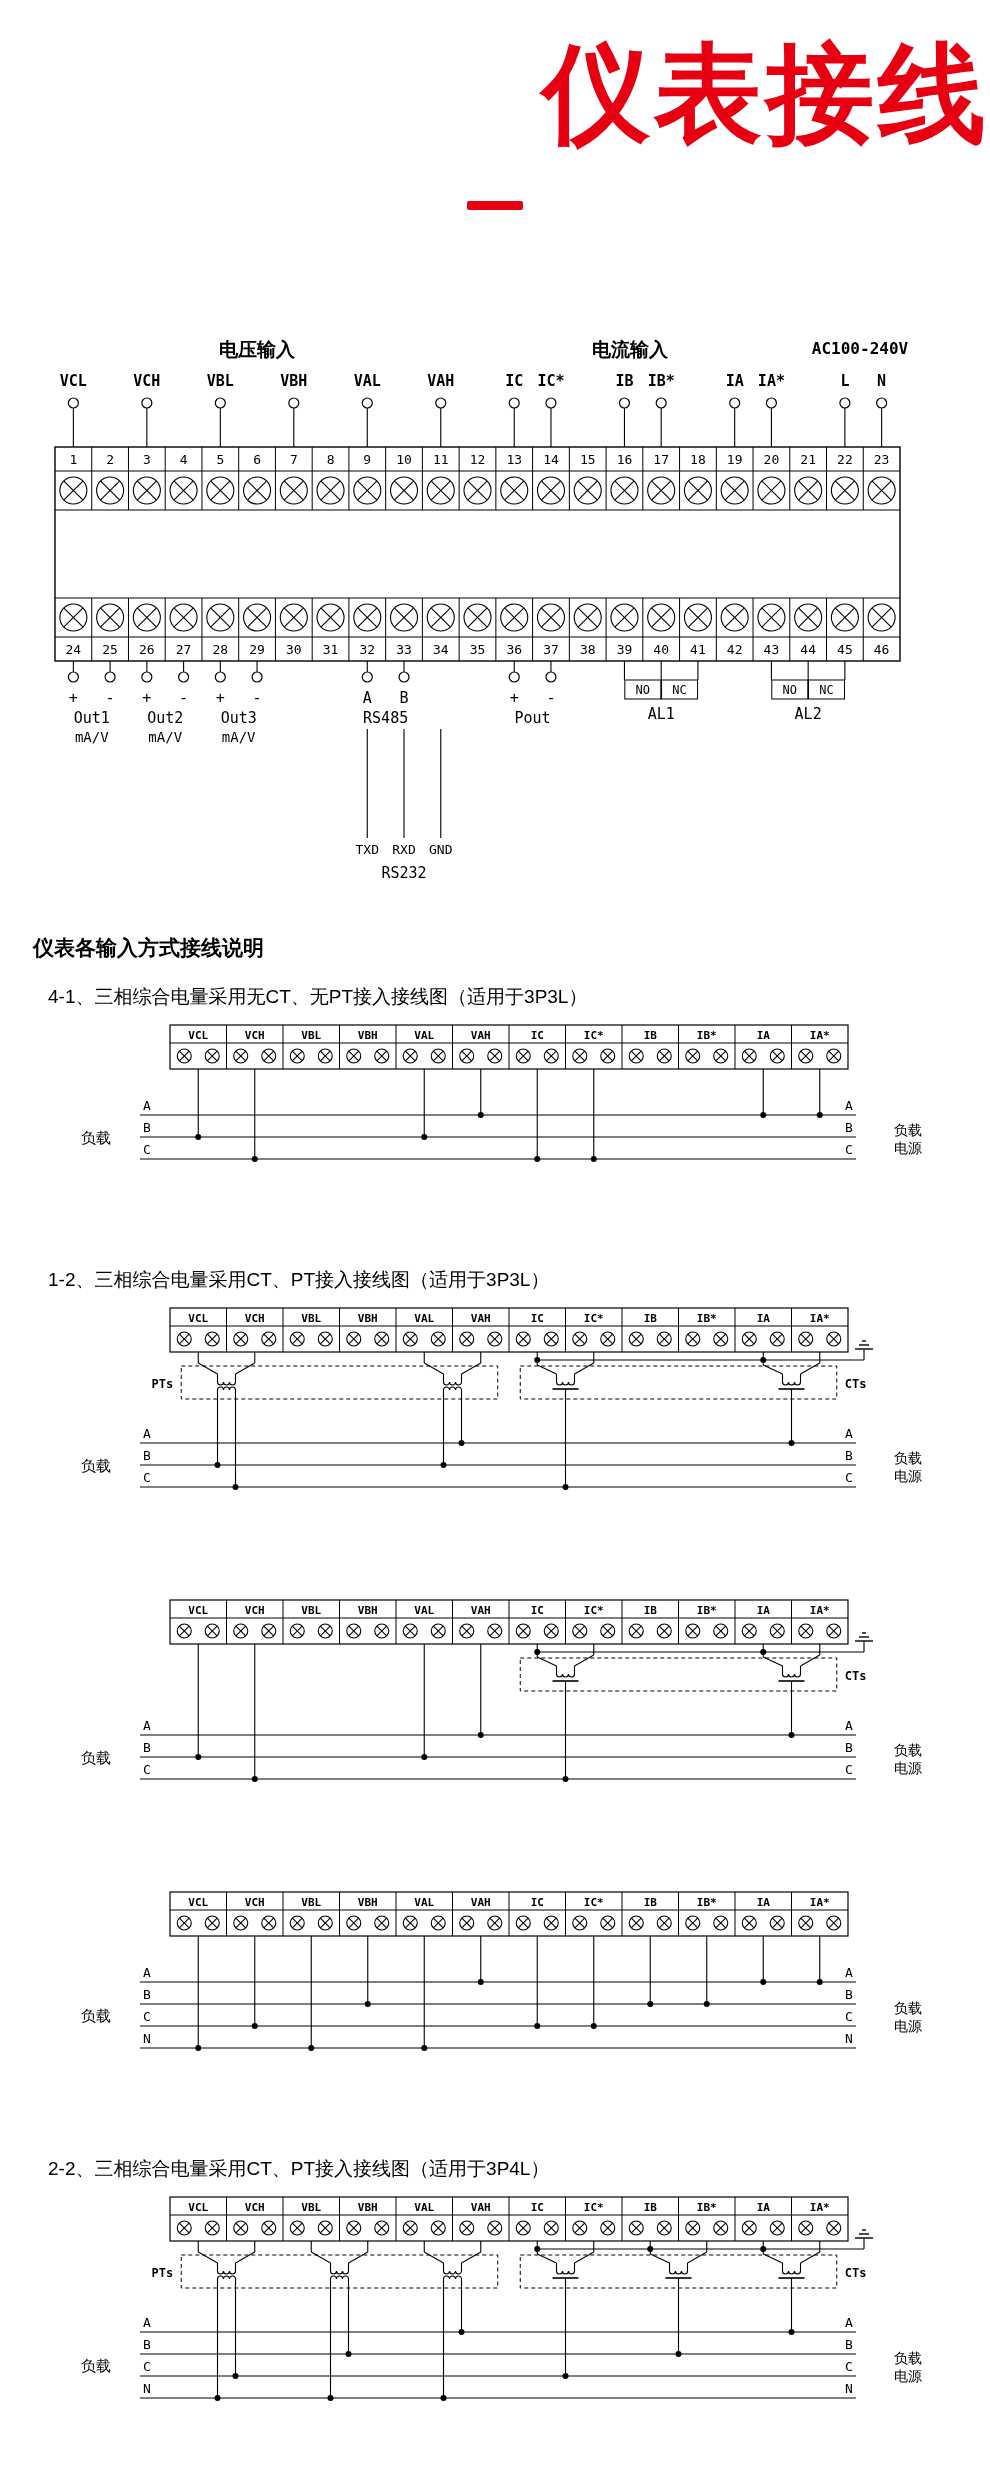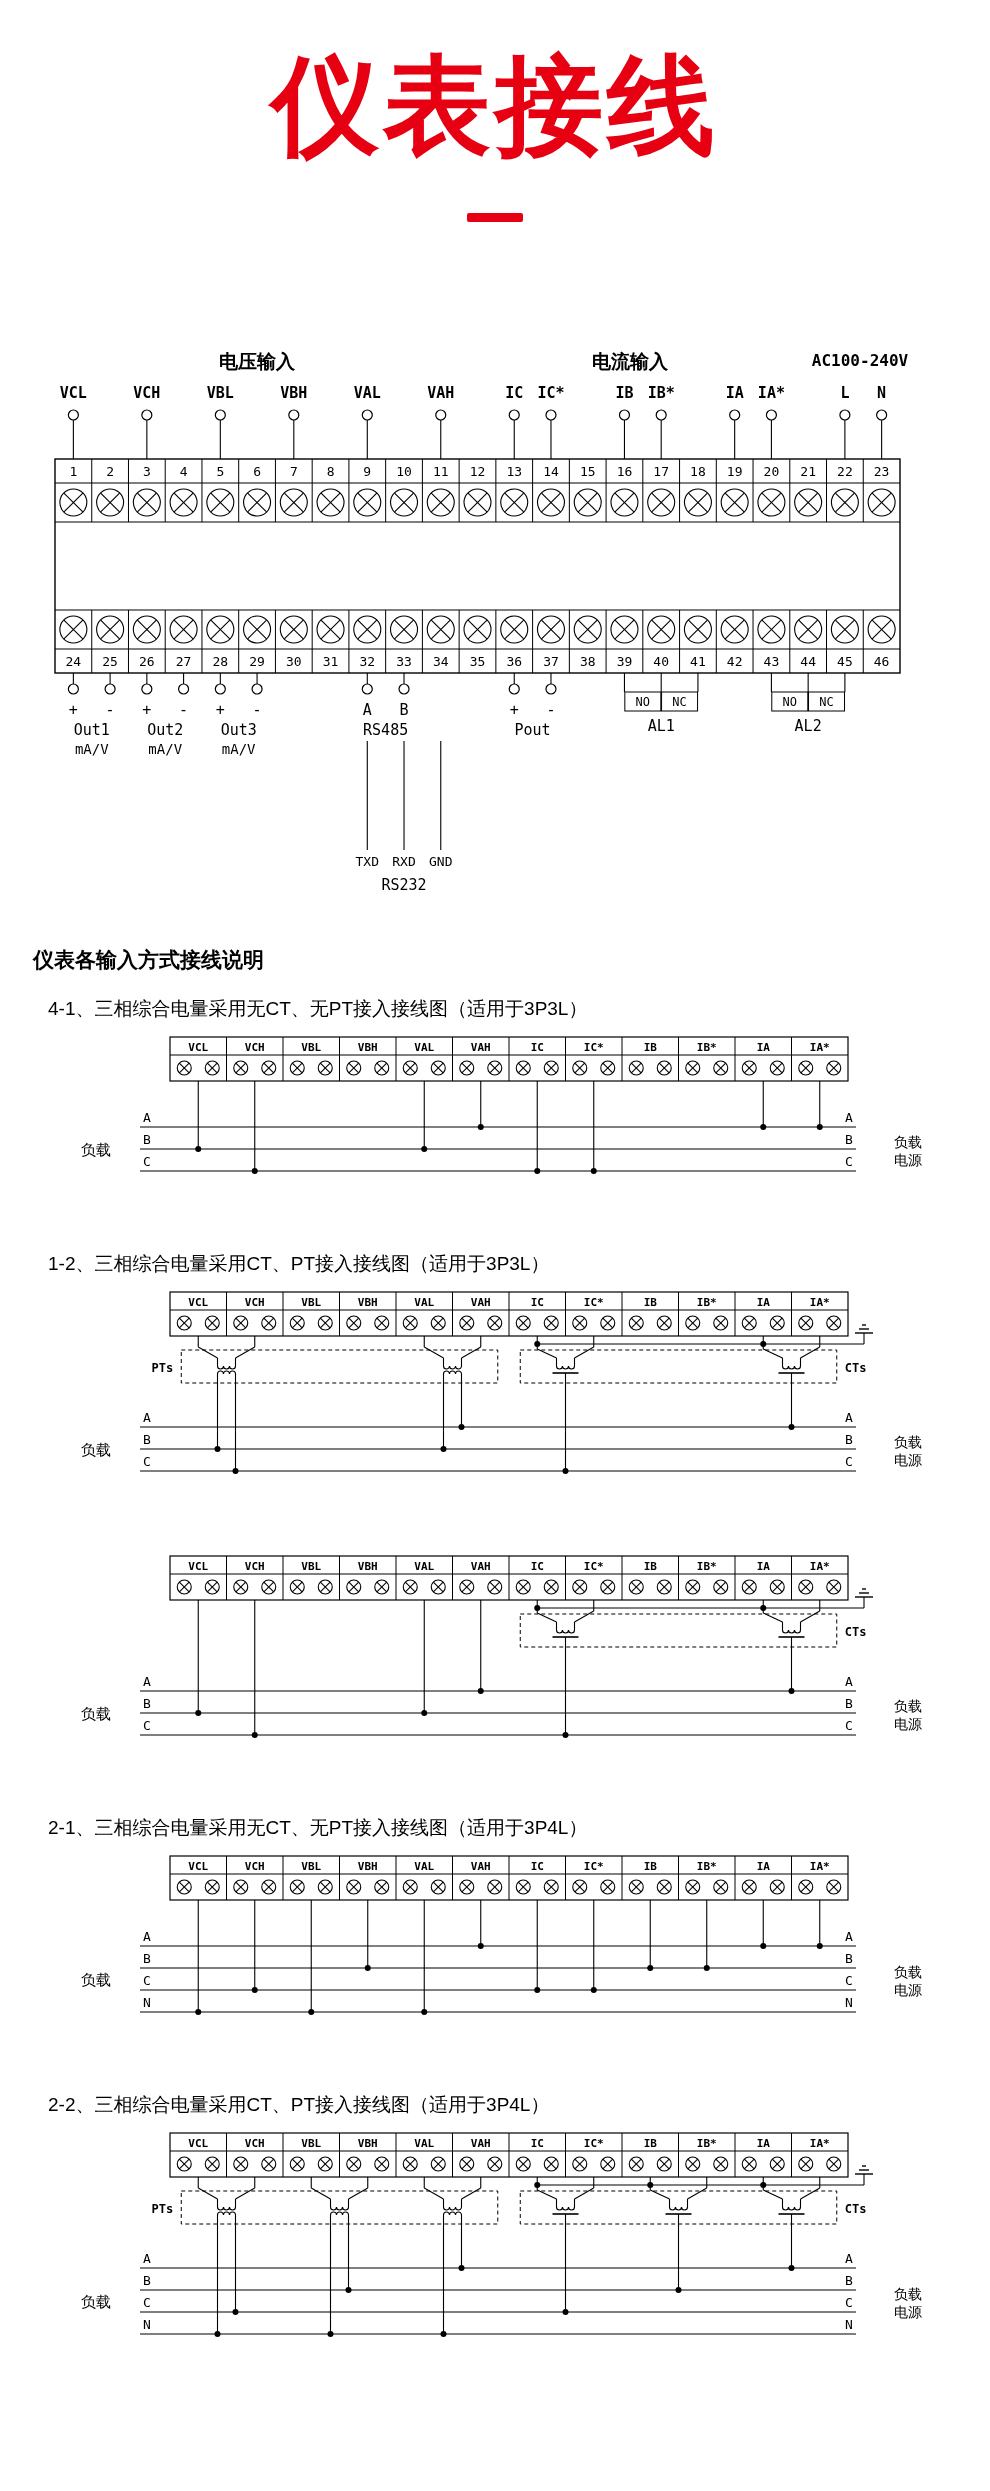--- a/index.html
+++ b/index.html
@@ -1,23 +1,23 @@
 <!DOCTYPE html>
 <html><head>
 <meta charset="utf-8">
 <style>
   * { margin:0; padding:0; box-sizing:border-box; }
   html, body { background:#fff; }
   body { width:990px; min-height:2491px; font-family:"Liberation Sans","DejaVu Sans",sans-serif; color:#000; overflow-x:hidden; }
-  .header { padding-top:48px; text-align:center; }
+  .header { padding-top:36px; text-align:right; }
   .page-title { font-size:108px; line-height:1.08; font-weight:bold; letter-spacing:4px; }
   .title-dash { width:56px; height:9px; margin:48px auto 0; border-radius:2px; }
   .main-svg { display:block; margin-top:112px; }
   .section-heading { font-size:21px; font-weight:bold; margin:42px 0 16px 33px; }
-  .diagram { margin-top:54px; }
+  .diagram { margin-top:82px; }
   .diagram:first-child { margin-top:22px; }
   .dg-title { font-size:19px; margin:0 0 10px 48px; }
   svg { display:block; }
 </style>
 </head>
 <body>
 
 <div class="page">
   <div class="header">
     <h1 class="page-title" style="color: rgb(230, 0, 18);">仪表接线</h1>
@@ -1064,21 +1064,20 @@
           <g>
             <line x1="537.25" y1="57" x2="864" y2="57" stroke="#000" stroke-width="1.1"></line>
             <line x1="864" y1="57" x2="864" y2="46" stroke="#000" stroke-width="1.1"></line>
             <line x1="855" y1="46" x2="873" y2="46" stroke="#000" stroke-width="1.4"></line>
             <line x1="859" y1="42" x2="869" y2="42" stroke="#000" stroke-width="1.4"></line>
             <line x1="862" y1="38" x2="866" y2="38" stroke="#000" stroke-width="1.4"></line>
           </g>
         </svg>
       </div>
       <div class="diagram">
-        <div class="dg-title">2-1、三相综合电量采用无CT、无PT接入接线图（适用于3P4L）</div>
         <svg width="990" height="187" viewBox="0 0 990 187">
           <rect x="170" y="5" width="678" height="44" fill="none" stroke="#000" stroke-width="1.2"></rect>
           <line x1="170" y1="23" x2="848" y2="23" stroke="#000" stroke-width="1"></line>
           <text x="198.25" y="18.5" text-anchor="middle" font-size="11" font-family="&quot;DejaVu Sans Mono&quot;,&quot;Liberation Mono&quot;,monospace" font-weight="bold" fill="#000">VCL</text>
           <g>
             <circle cx="184.25" cy="36" r="7" fill="#fff" stroke="#000" stroke-width="1.1"></circle>
             <line x1="179.35" y1="31.1" x2="189.15" y2="40.9" stroke="#000" stroke-width="1.1"></line>
             <line x1="179.35" y1="40.9" x2="189.15" y2="31.1" stroke="#000" stroke-width="1.1"></line>
           </g>
           <g>

